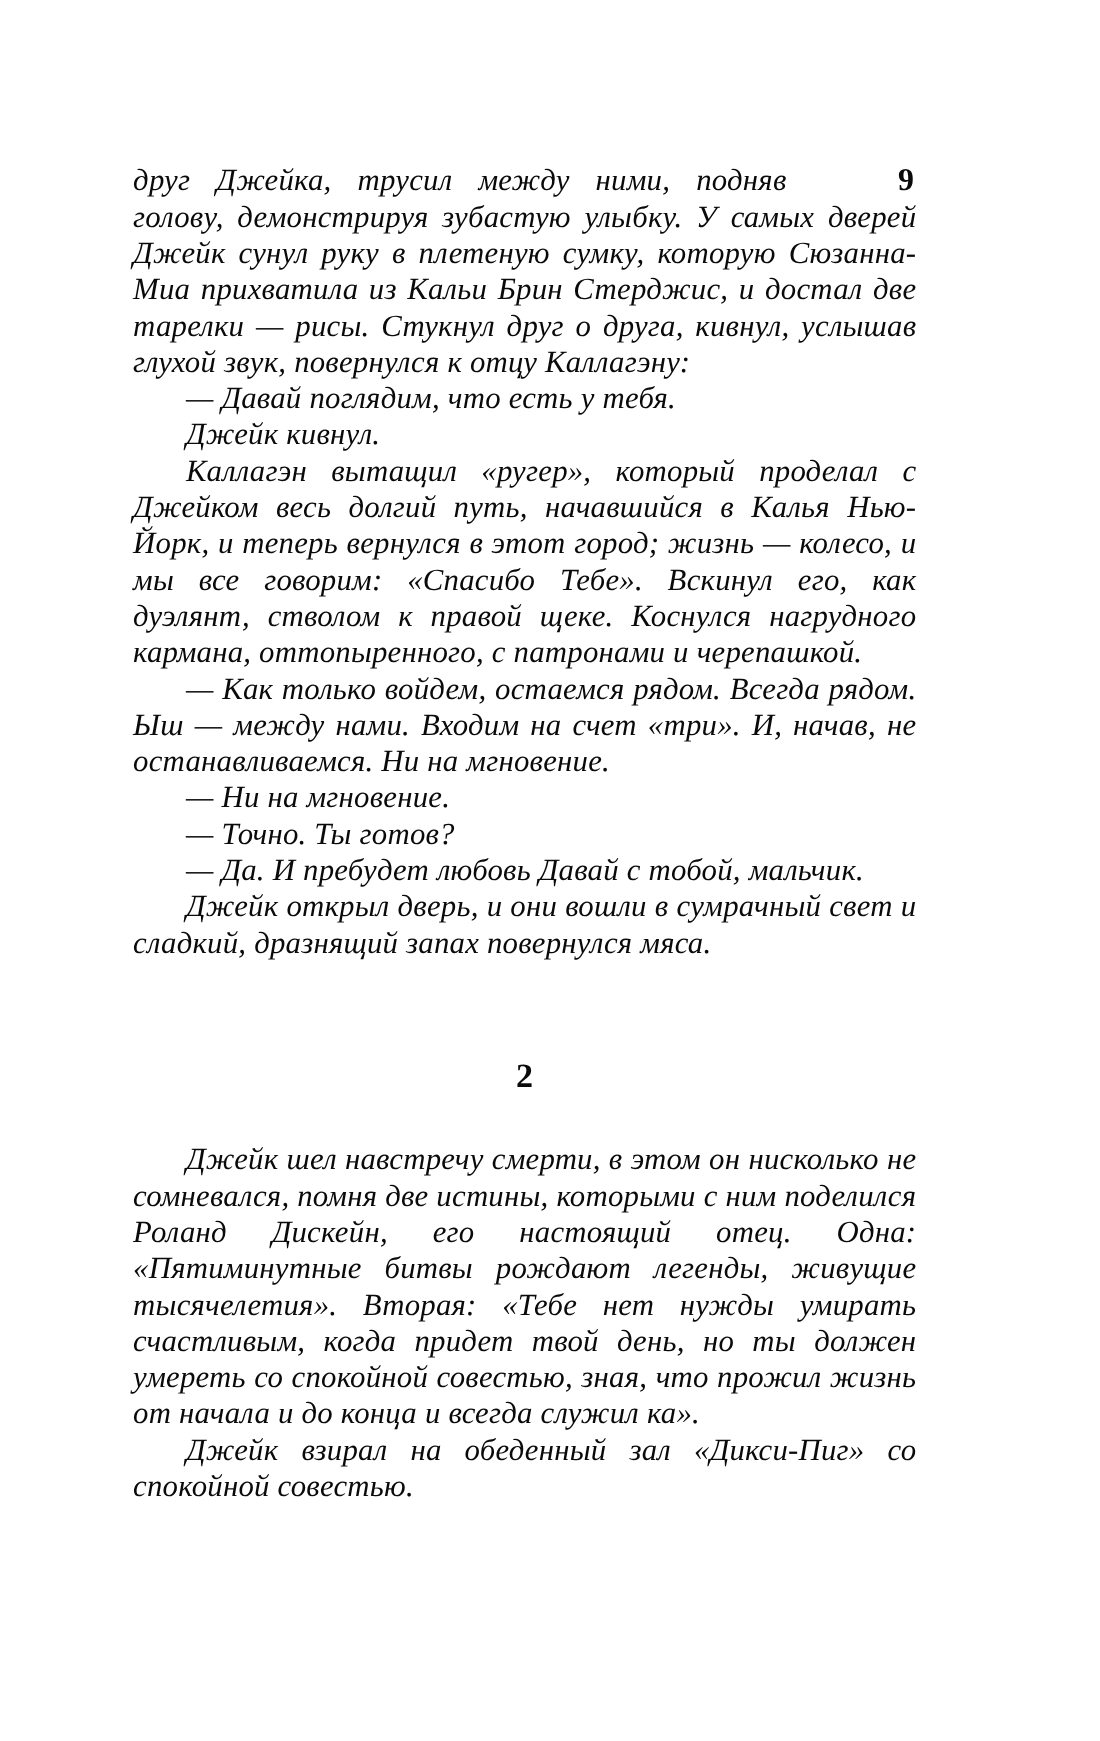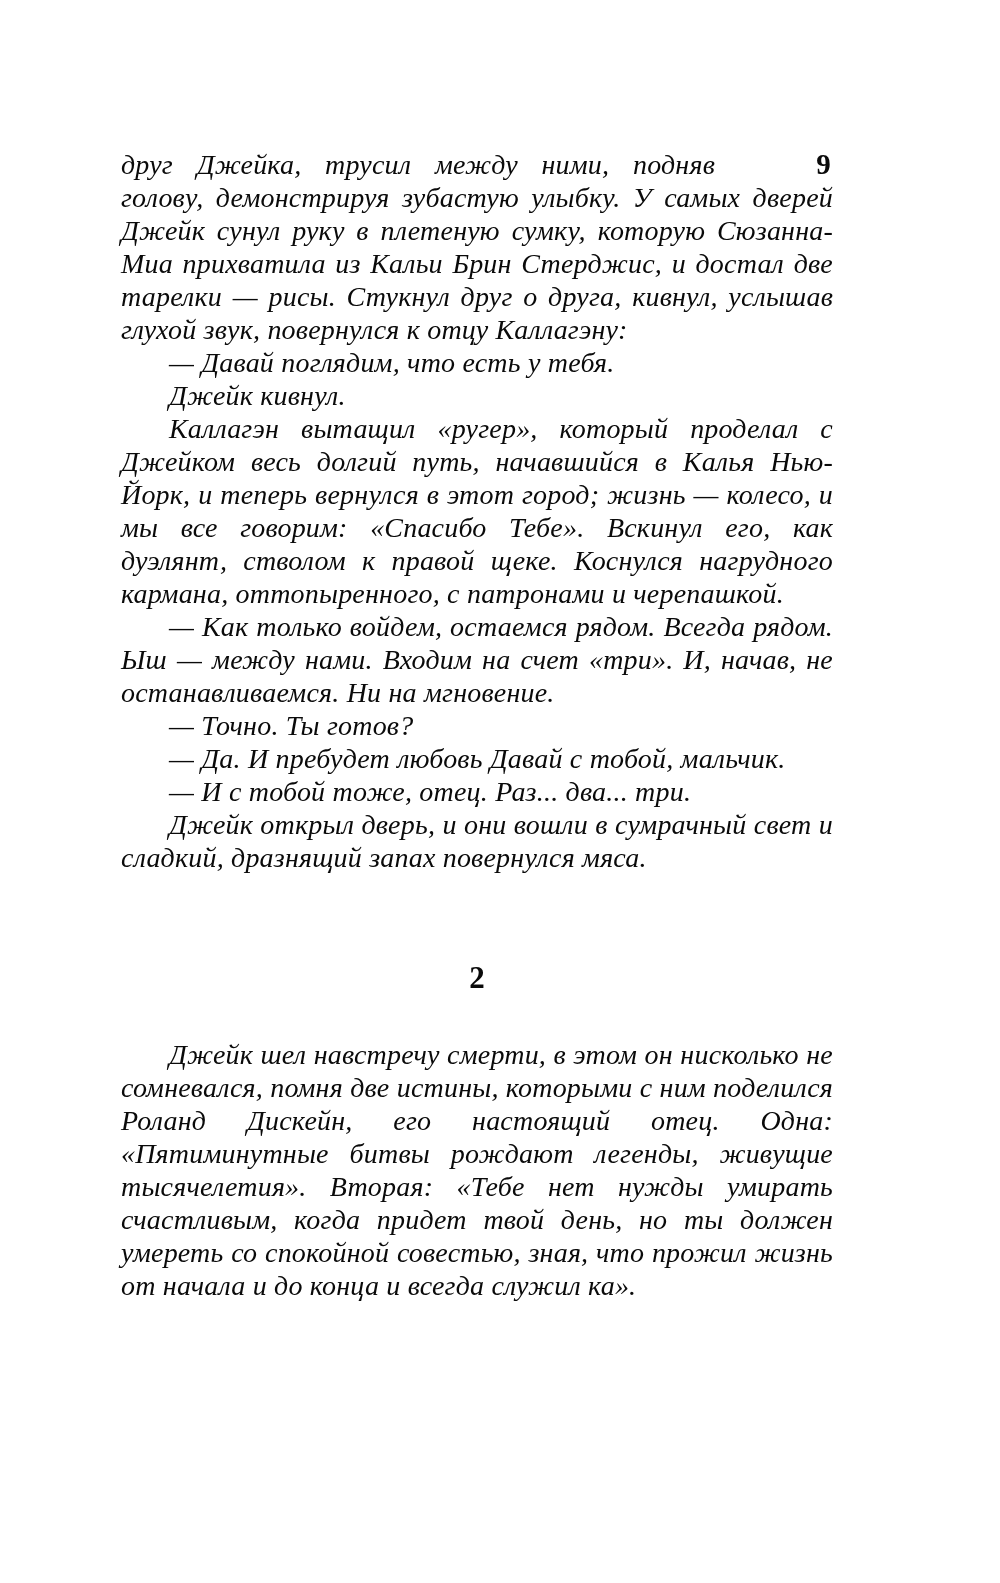--- a/index.html
+++ b/index.html
@@ -68,23 +68,24 @@
 <div class="page">
   <div class="text-block">
 
     <div class="folio">9</div>
 
     <p class="continuation">друг Джейка, трусил между ними, подняв голову, демонстрируя зубастую улыбку. У самых дверей Джейк сунул руку в плетеную сумку, которую Сюзанна-Миа прихватила из Кальи Брин Стерджис, и достал две тарелки — рисы. Стукнул друг о друга, кивнул, услышав глухой звук, повернулся к отцу Каллагэну:</p>
     <p>— Давай поглядим, что есть у тебя.</p>
     <p>Джейк кивнул.</p>
     <p>Каллагэн вытащил «ругер», который проделал с Джейком весь долгий путь, начавшийся в Калья Нью-Йорк, и теперь вернулся в этот город; жизнь — колесо, и мы все говорим: «Спасибо Тебе». Вскинул его, как дуэлянт, стволом к правой щеке. Коснулся нагрудного кармана, оттопыренного, с патронами и черепашкой.</p>
     <p>— Как только войдем, остаемся рядом. Всегда рядом. Ыш — между нами. Входим на счет «три». И, начав, не останавливаемся. Ни на мгновение.</p>
+    <p>— Ни на мгновение.</p>
     <p>— Точно. Ты готов?</p>
     <p>— Да. И пребудет любовь Давай с тобой, мальчик.</p>
-    <p>— И с тобой тоже, отец. Раз... два... три.</p>
     <p>Джейк открыл дверь, и они вошли в сумрачный свет и сладкий, дразнящий запах повернулся мяса.</p>
 
     <div class="section-heading">2</div>
 
     <p>Джейк шел навстречу смерти, в этом он нисколько не сомневался, помня две истины, которыми с ним поделился Роланд Дискейн, его настоящий отец. Одна: «Пятиминутные битвы рождают легенды, живущие тысячелетия». Вторая: «Тебе нет нужды умирать счастливым, когда придет твой день, но ты должен умереть со спокойной совестью, зная, что прожил жизнь от начала и до конца и всегда служил ка».</p>
+    <p>Джейк взирал на обеденный зал «Дикси-Пиг» со спокойной совестью.</p>
 
   </div>
 </div>
 
 </body></html>

